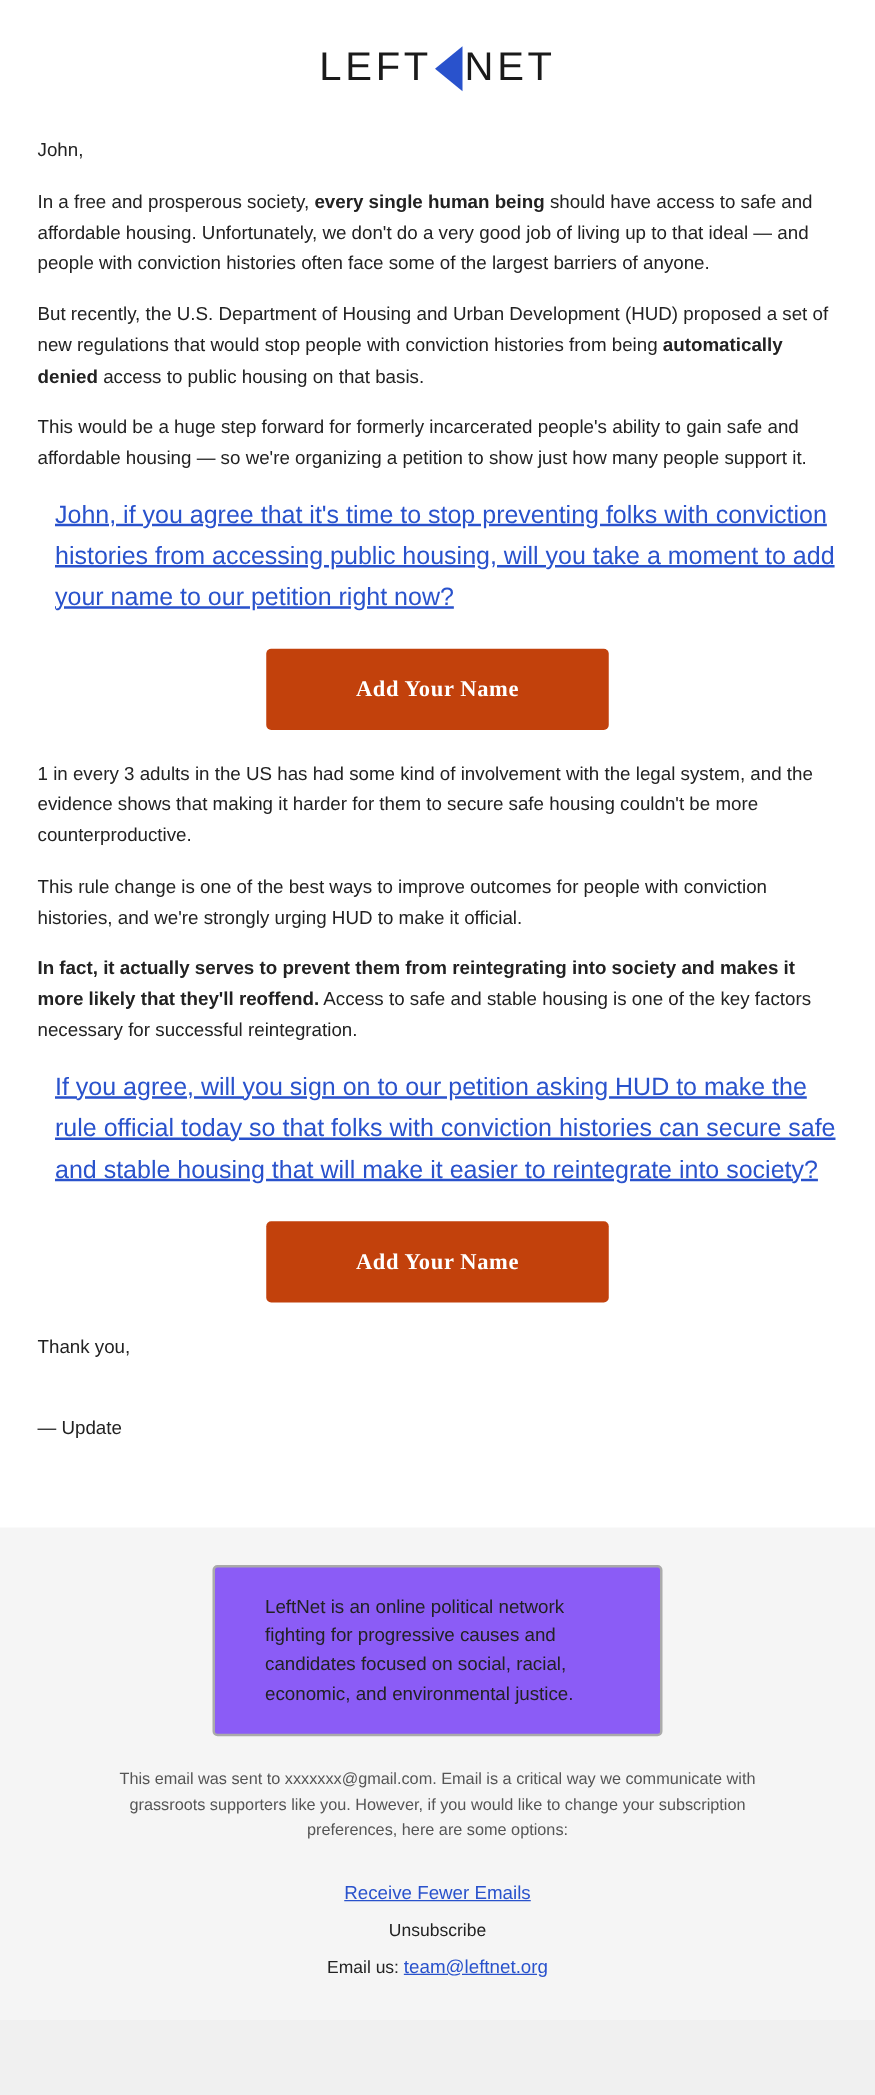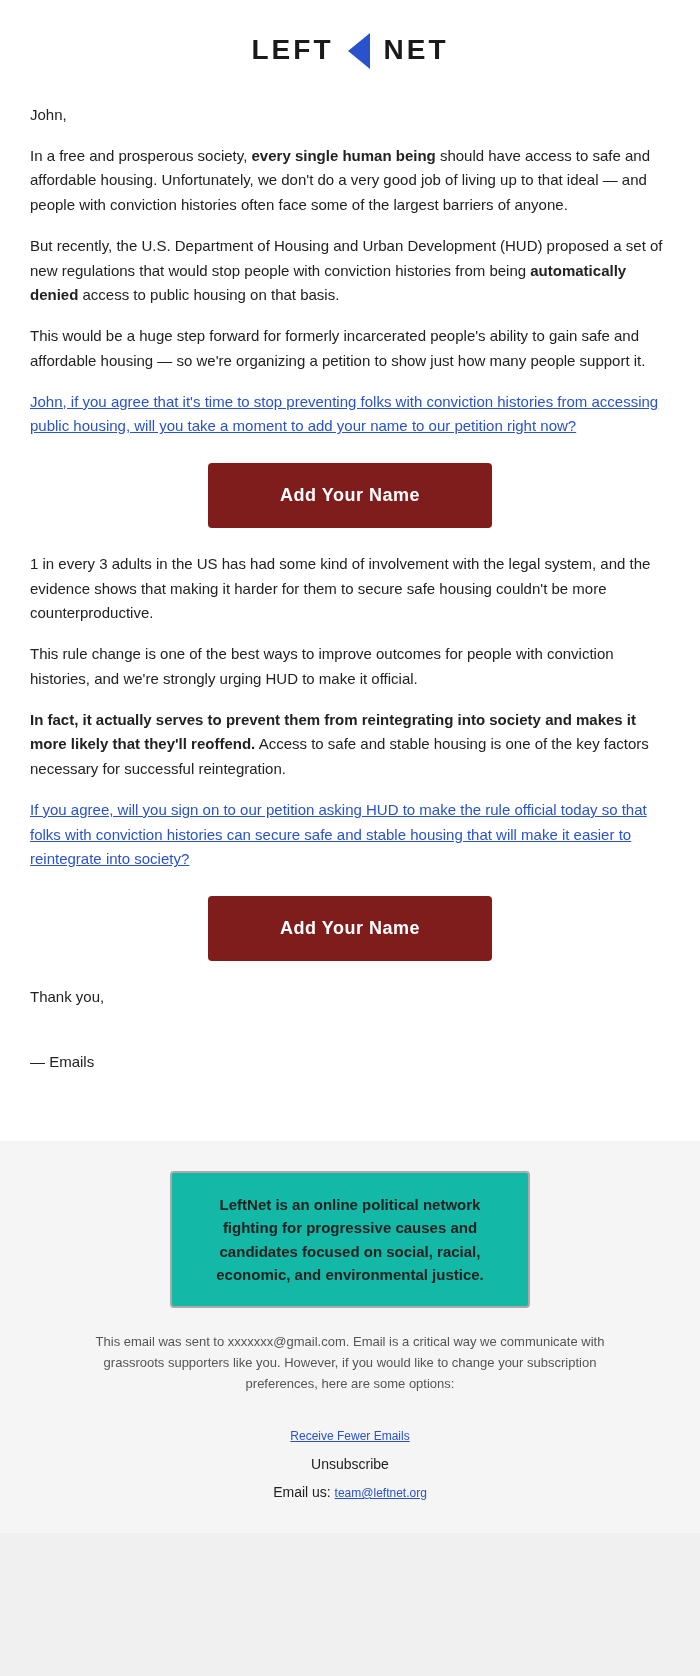--- a/index.html
+++ b/index.html
@@ -14,27 +14,27 @@
       max-width: 700px;
       margin: 0 auto;
       background: #ffffff;
     }
     .header {
       text-align: center;
       padding: 28px 20px 20px 20px;
       background: #fff;
     }
     .logo-text {
-      font-size: 28px;
-      font-weight: 700;
+      font-size: 32px;
+      font-weight: 400;
       letter-spacing: 3px;
       color: #1a1a1a;
       display: inline-flex;
       align-items: center;
-      gap: 12px;
+      gap: 0;
     }
     .logo-chevron {
       display: inline-block;
       width: 0;
       height: 0;
       border-top: 18px solid transparent;
       border-bottom: 18px solid transparent;
       border-right: 22px solid #2952cc;
       margin: 0 2px;
       position: relative;
@@ -43,77 +43,78 @@
     .content {
       padding: 10px 30px 20px 30px;
     }
     .paragraph {
       margin-bottom: 16px;
       font-size: 15px;
       line-height: 1.65;
     }
     .link-paragraph {
       margin-bottom: 16px;
-      font-size: 15px;
+      font-size: 20px;
       line-height: 1.65;
+      margin-left: 14px;
     }
     .link-paragraph a {
       color: #2952cc;
       text-decoration: underline;
     }
     .btn-container {
       text-align: center;
       margin: 24px 0;
     }
     .cta-button {
       display: inline-block;
-      background: #7f1d1d;
+      background: #c2410c;
       color: #ffffff;
       font-size: 18px;
       font-weight: bold;
       padding: 18px 72px;
       border-radius: 4px;
       text-decoration: none;
       border: none;
       cursor: pointer;
       letter-spacing: 0.5px;
+      font-family: Liberation Serif, serif;
     }
     .footer-section {
       background: #f5f5f5;
       padding: 30px 20px;
       margin-top: 30px;
     }
     .org-box {
       border: 2px solid #aaa;
       border-radius: 4px;
       padding: 20px 40px;
       max-width: 360px;
       margin: 0 auto 24px auto;
-      text-align: center;
-      font-weight: bold;
+      font-weight: normal;
       font-size: 15px;
       line-height: 1.55;
-      background: #14b8a6;
+      background: #8b5cf6;
     }
     .footer-text {
       text-align: center;
       font-size: 13px;
       color: #555;
       line-height: 1.6;
       max-width: 520px;
       margin: 0 auto 28px auto;
     }
     .footer-links {
       text-align: center;
       margin-bottom: 6px;
     }
     .footer-links a, .footer-email a {
       color: #2952cc;
       text-decoration: underline;
-      font-size: 12px;
+      font-size: 15px;
     }
     .footer-unsubscribe {
       text-align: center;
       font-size: 14px;
       color: #222;
       margin-bottom: 6px;
     }
     .footer-email {
       text-align: center;
       font-size: 14px;
@@ -178,21 +179,21 @@
       <a href="#" class="cta-button">Add Your Name</a>
     </div>
 
 
     <p class="paragraph">
       <span>Thank you,</span>
     </p>
 
     <p class="paragraph">
       <br>
-      <span>— Emails</span>
+      <span>— Update</span>
     </p>
 
   </div>
 
   <div class="footer-section">
 
     <div class="org-box">
       <span>LeftNet is an online political network fighting for progressive causes and candidates focused on social, racial, economic, and environmental justice.</span>
     </div>
 

